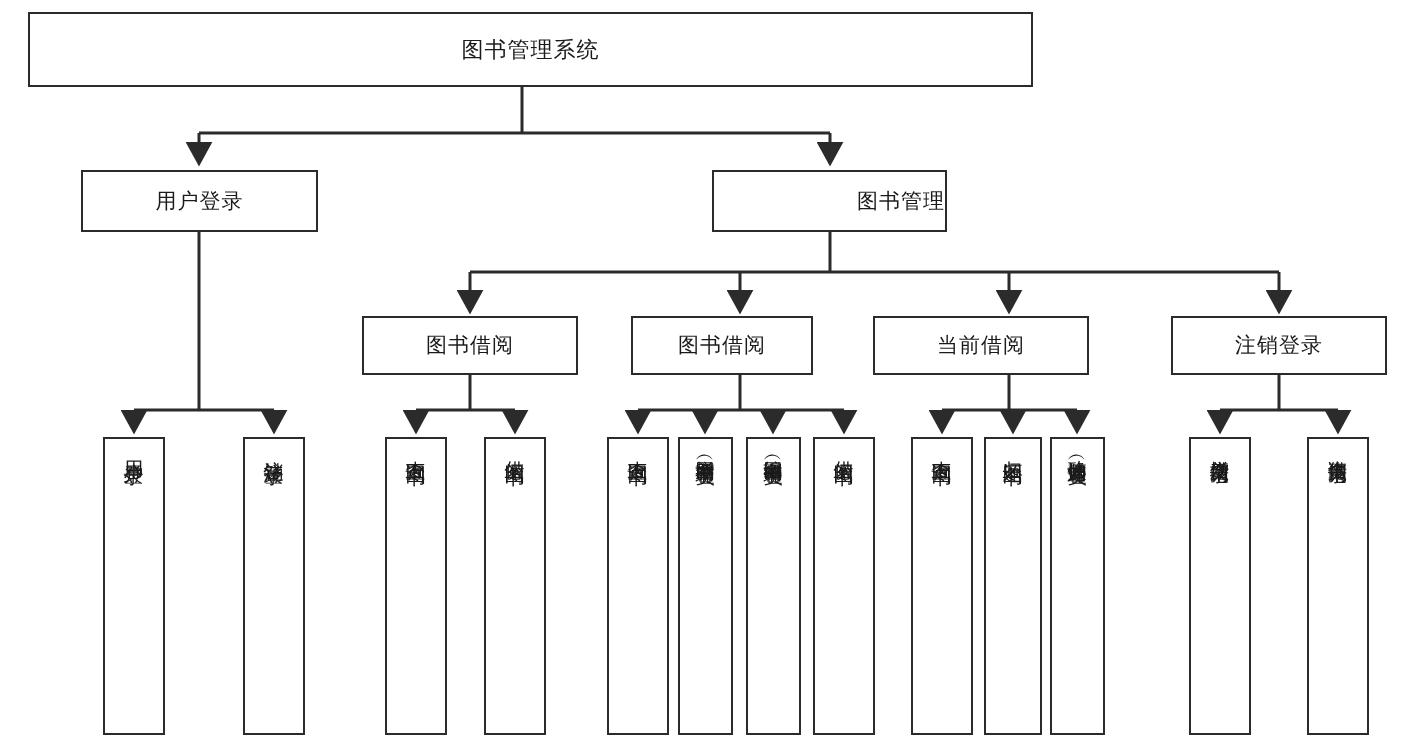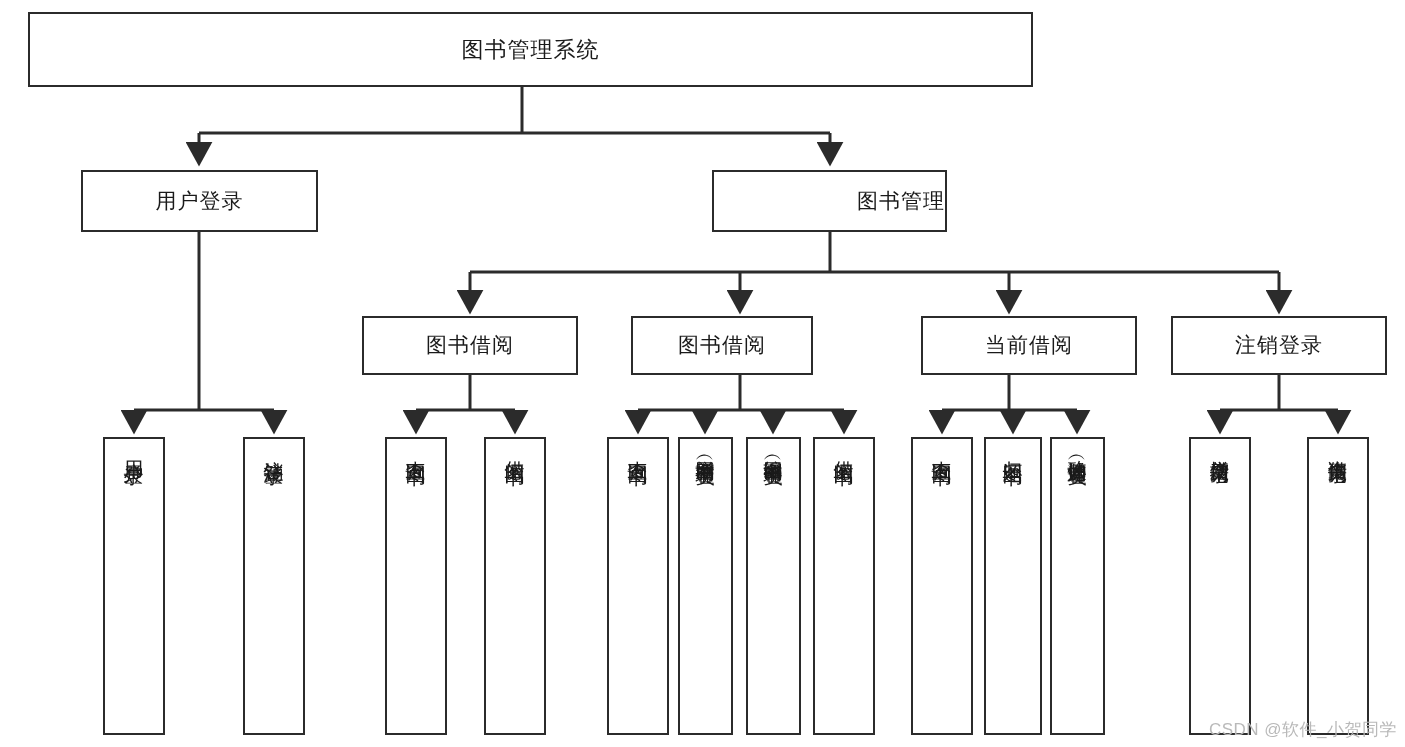--- a/index.html
+++ b/index.html
@@ -137,21 +137,21 @@
   <div class="node horiz" style="left:712px;top:170px;width:235px;height:62px;justify-content:flex-end;">
     <span class="label">图书管理</span>
   </div>
 
   <div class="node horiz" style="left:362px;top:316px;width:216px;height:59px;">
     <span class="label">图书借阅</span>
   </div>
   <div class="node horiz" style="left:631px;top:316px;width:182px;height:59px;">
     <span class="label">图书借阅</span>
   </div>
-  <div class="node horiz" style="left:921px;top:316px;width:216px;height:59px;">
+  <div class="node horiz" style="left:873px;top:316px;width:216px;height:59px;">
     <span class="label">当前借阅</span>
   </div>
   <div class="node horiz" style="left:1171px;top:316px;width:216px;height:59px;">
     <span class="label">注销登录</span>
   </div>
 
   <div class="node vert" style="left:103px;top:437px;width:62px;height:298px;">
     <span class="label">用户登录</span>
   </div>
   <div class="node vert" style="left:243px;top:437px;width:62px;height:298px;">
@@ -188,15 +188,14 @@
     <span class="label">确认归还（管理员）</span>
   </div>
 
   <div class="node vert tall" style="left:1189px;top:437px;width:62px;height:298px;">
     <span class="label">新增借阅记录</span>
   </div>
   <div class="node vert tall" style="left:1307px;top:437px;width:62px;height:298px;">
     <span class="label">查询借阅记录</span>
   </div>
 
-  <div class="watermark">CSDN @软件_小贺同学</div>
 
 </div>
 
 </body></html>

